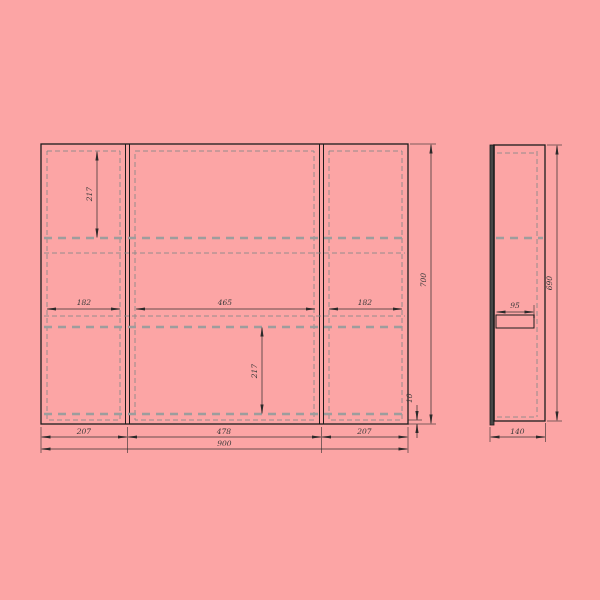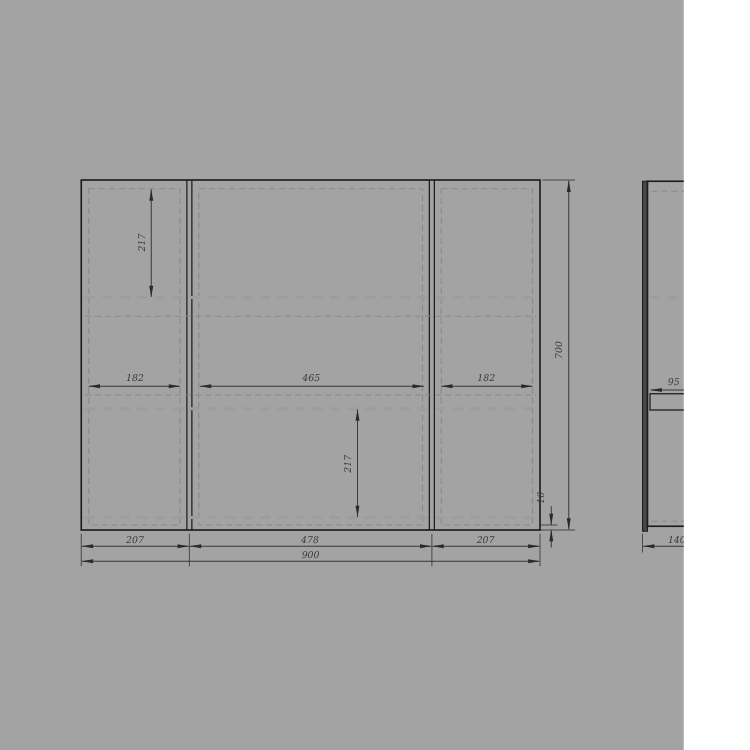--- a/index.html
+++ b/index.html
@@ -1,17 +1,17 @@
 <!DOCTYPE html>
 <html><head>
 <meta charset="utf-8">
 <style>
   html,body{margin:0;padding:0;background:#ffffff;}
-  .canvas{position:relative;width:523px;height:600px;background:#a3a3a3;overflow:hidden;
-          font-family:"DejaVu Serif", serif;padding-left:24px;}
+  .canvas{position:relative;width:600px;height:600px;background:#fca5a5;overflow:hidden;
+          font-family:"DejaVu Serif", serif;}
   svg text{font-family:"DejaVu Serif", serif;font-style:italic;font-size:7.5px;fill:#3a3a3a;}
   .solid{stroke:#1c1c1c;stroke-width:1.3;fill:none;}
   .solid-thin{stroke:#1c1c1c;stroke-width:1;fill:none;}
   .dash-thin{stroke:#8a8a8a;stroke-width:0.9;fill:none;stroke-dasharray:5,3;}
   .dash-bold{stroke:#9d9d9d;stroke-width:2.4;fill:none;stroke-dasharray:8,6;}
   .dim{stroke:#2a2a2a;stroke-width:0.7;fill:none;}
   .ext{stroke:#2a2a2a;stroke-width:0.6;fill:none;}
 </style>
 </head>
 <body>

